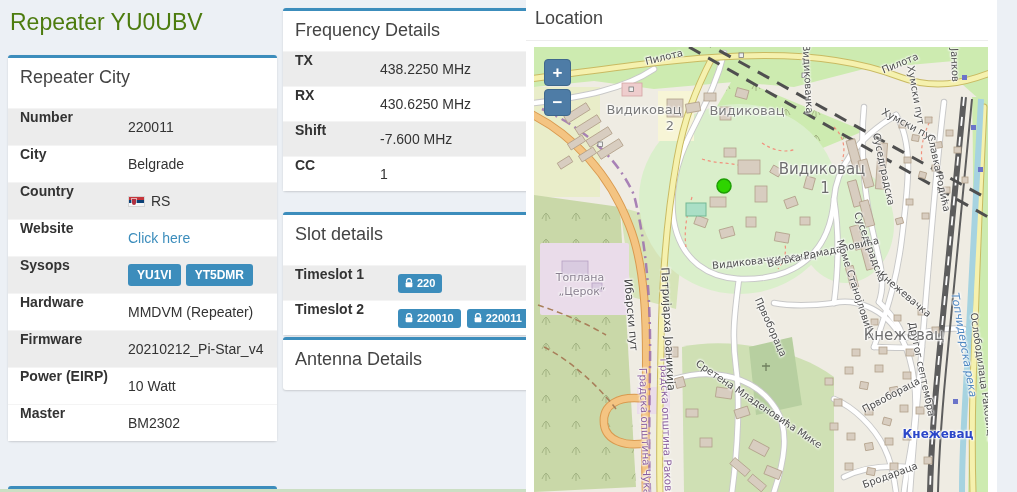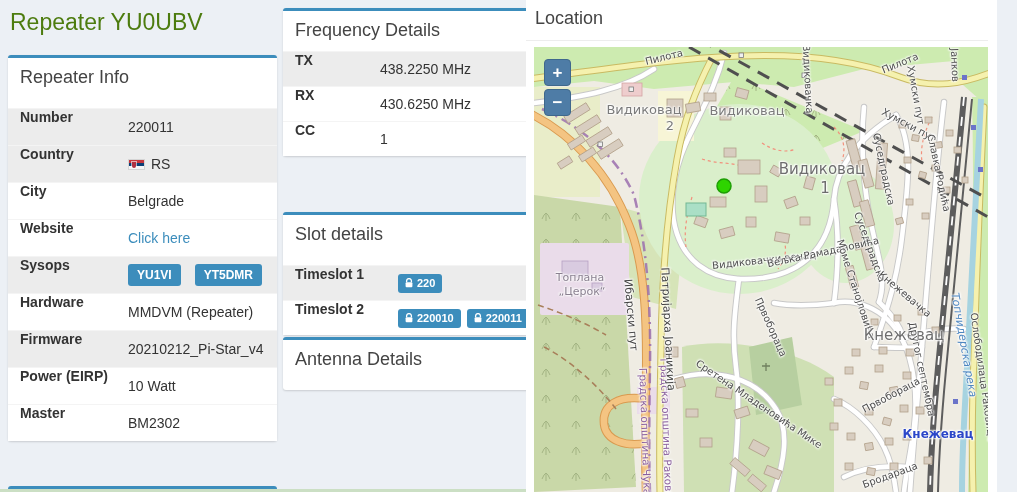--- a/index.html
+++ b/index.html
@@ -13,21 +13,21 @@
   .trow .th{font-weight:bold;flex-shrink:0}
   .trow .td{display:flex;align-items:center}
   #ri-rows .th{width:108px}
   #fq-rows .trow{height:35px}
   #fq-rows .th{width:85px}
   #sl-rows .trow{height:35px}
   #sl-rows .th{width:103px}
   #an-rows .trow{height:36px;font-size:13.5px}
   #an-rows .th{width:200px}
   .badge{background:#3c8dbc;color:#fff;font-weight:bold;border-radius:3px;display:inline-flex;align-items:center;gap:4px;line-height:1}
-  .badge.sys{font-size:12px;padding:5px 9px;margin-right:14px}
+  .badge.sys{font-size:12px;padding:5px 9px;margin-right:5px}
   .badge.lock{font-size:11px;padding:4px 7px;margin-right:6px}
   a.link{color:#3c8dbc;text-decoration:none}
   .flag{display:inline-block;width:17px;height:11px;margin-right:6px;background:linear-gradient(180deg,#c6363c 0 34%,#0c4076 34% 67%,#f5f5f5 67% 100%);border:1px solid #d5d5d5;position:relative}
   .flag::after{content:"";position:absolute;left:3px;top:2px;width:4px;height:6px;background:#b03040;border-radius:0 0 2px 2px;box-shadow:0 0 0 1px rgba(255,255,255,.6)}
   .infoicon{width:15px;height:15px;border-radius:50%;background:#3c8dbc;color:#fff;font:italic bold 11px "Liberation Serif",serif;display:flex;align-items:center;justify-content:center;margin-left:auto;cursor:pointer}
   .blue-stub{position:absolute;left:8px;top:486px;width:269px;height:3px;background:#3c8dbc;border-radius:3px 3px 0 0}
   .green-strip{position:absolute;left:0;top:489px;width:580px;height:3px;background:#cbdfc4}
   .right-sec{position:absolute;left:526px;top:0;width:471px;height:492px;background:#fff}
   .loctitle{position:absolute;left:9px;top:8px;font-size:18px;font-weight:400;color:#444}
   .locdiv{position:absolute;left:0;top:40px;width:462px;border-top:1px solid #ededed}
@@ -46,33 +46,33 @@
   .ml-area{font-size:11px;color:#8a8090}
   .zoomctl{position:absolute;left:10px;top:12px;display:flex;flex-direction:column;gap:3px;z-index:5}
   .zoomctl button{width:27px;height:27px;background:#4e7ca6;border:1px solid #3f688c;border-radius:4px;color:#fff;font-size:17px;font-weight:bold;line-height:1;cursor:pointer;font-family:"Liberation Sans",sans-serif}
 </style>
 </head>
 <body>
 
 <div class="h1">Repeater YU0UBV</div>
 
 <div class="panel" style="left:8px;top:55px;width:269px">
-  <div class="ptitle">Repeater Info</div>
+  <div class="ptitle">Repeater City</div>
   <div id="ri-rows">
       <div class="trow alt">
         <div class="th">Number</div>
         <div class="td">220011</div>
       </div>
+      <div class="trow">
+        <div class="th">City</div>
+        <div class="td">Belgrade</div>
+      </div>
       <div class="trow alt">
         <div class="th">Country</div>
         <div class="td"><span class="flag"></span>RS</div>
-      </div>
-      <div class="trow">
-        <div class="th">City</div>
-        <div class="td">Belgrade</div>
       </div>
       <div class="trow">
         <div class="th">Website</div>
         <div class="td">
           <a class="link" href="#">Click here</a>
         </div>
       </div>
       <div class="trow alt">
         <div class="th">Sysops</div>
         <div class="td">
@@ -102,20 +102,24 @@
 <div class="panel" style="left:283px;top:8px;width:270px">
   <div class="ptitle" style="padding-bottom:10px">Frequency Details</div>
   <div id="fq-rows">
       <div class="trow alt">
         <div class="th">TX</div>
         <div class="td">438.2250 MHz</div>
       </div>
       <div class="trow">
         <div class="th">RX</div>
         <div class="td">430.6250 MHz</div>
+      </div>
+      <div class="trow alt">
+        <div class="th">Shift</div>
+        <div class="td">-7.600 MHz</div>
       </div>
       <div class="trow">
         <div class="th">CC</div>
         <div class="td">1</div>
       </div>
     </div>
 </div>
 
 <div class="panel" style="left:283px;top:212px;width:270px">
   <div class="ptitle">

